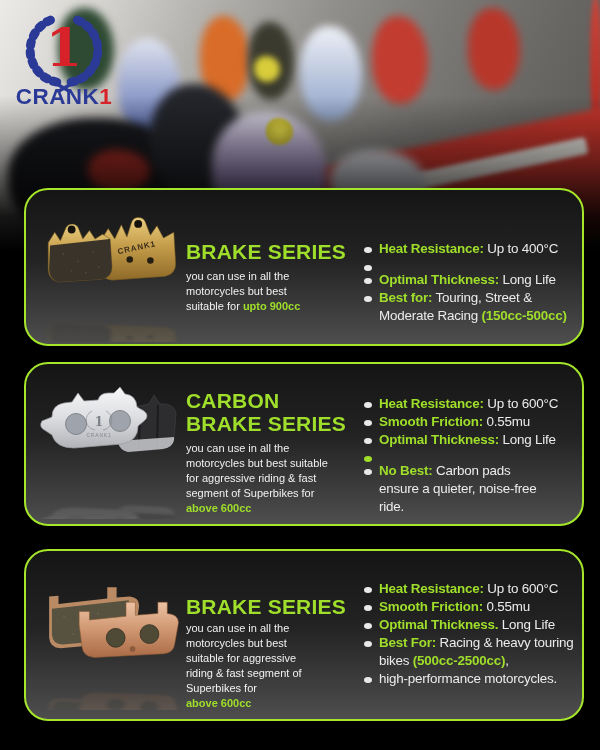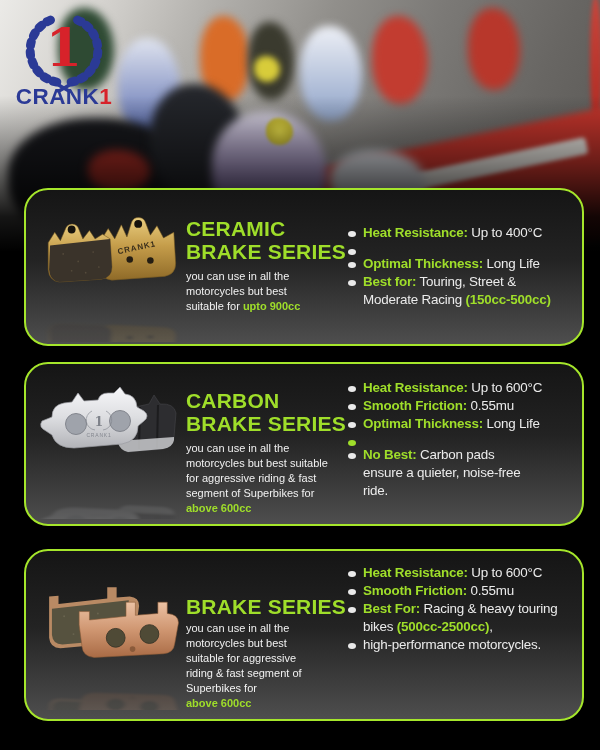--- a/index.html
+++ b/index.html
@@ -23,21 +23,21 @@
     display:flex;align-items:center;justify-content:center;}
   .pad-zone svg{width:150px;height:150px;}
   .mid{position:absolute;left:160px;width:188px;}
   .c1 .mid{top:28px;} .c2 .mid{top:26px;} .c3 .mid{top:22px;}
   .title{margin:0;font-size:21px;line-height:1.09;font-weight:bold;color:#9FDE2A;
     letter-spacing:.2px;}
   .desc{margin:5px 0 0 0;font-size:11px;line-height:1.38;color:#F1F1F1;
     white-space:pre-wrap;width:186px;}
   .c3 .desc{margin-top:2px;line-height:1.36;}
   .desc .hl,.btext .hl{color:#9FDE2A;font-weight:bold;}
-  .bullets{position:absolute;left:318px;width:238px;margin:0;padding:0;list-style:none;}
+  .bullets{position:absolute;left:318px;width:238px;margin:16px;padding:0;list-style:none;}
   .c1 .bullets{top:34px;} .c2 .bullets{top:15px;} .c3 .bullets{top:13px;}
   .bullets li{display:flex;align-items:flex-start;}
   .dot{flex:0 0 8px;width:6px;height:6px;border-radius:50%;margin:7px 7px 0 4px;}
   .dot.white{background:#E9E9E9;} .dot.green{background:#9FDE2A;}
   .btext{font-size:13.4px;line-height:1.34;letter-spacing:-.2px;color:#EBEBEB;
     white-space:pre-wrap;}
 </style>
 </head>
 <body>
 
@@ -104,21 +104,21 @@
               <circle cx="56" cy="64" r=".9"></circle>
               <circle cx="33" cy="84" r=".9"></circle>
               <circle cx="62" cy="80" r=".9"></circle>
               <circle cx="48" cy="86" r=".9"></circle>
             </g>
         </g>
         <use href="#padsA" transform="translate(0,200) scale(1,-0.62)" opacity=".16" filter="url(#sblur)"></use>
       </svg>
     </div>
     <div class="mid">
-      <h2 class="title"><span>CERAMIC</span><br><span>BRAKE SERIES</span></h2>
+      <h2 class="title"><br><span>BRAKE SERIES</span></h2>
       <p class="desc"><span>you can use in all the
 motorcycles but best
 suitable for </span><span class="hl">upto 900cc</span></p>
     </div>
     <ul class="bullets">
         <li>
           <span class="dot white"></span>
           <span class="btext"><span class="hl">Heat Resistance:</span><span> Up to 400°C</span></span>
         </li>
         <li>
@@ -238,20 +238,24 @@
         <li>
           <span class="dot white"></span>
           <span class="btext"><span class="hl">Heat Resistance:</span><span> Up to 600°C</span></span>
         </li>
         <li>
           <span class="dot white"></span>
           <span class="btext"><span class="hl">Smooth Friction:</span><span> 0.55mu</span></span>
         </li>
         <li>
           <span class="dot white"></span>
+          <span class="btext"><span class="hl">Optimal Thickness.</span><span> Long Life</span></span>
+        </li>
+        <li>
+          <span class="dot white"></span>
           <span class="btext"><span class="hl">Best For:</span><span> Racing &amp; heavy touring
 bikes </span><span class="hl">(500cc-2500cc)</span><span>,</span></span>
         </li>
         <li>
           <span class="dot white"></span>
           <span class="btext"><span>high-performance motorcycles.</span></span>
         </li>
       </ul>
   </section>
 

